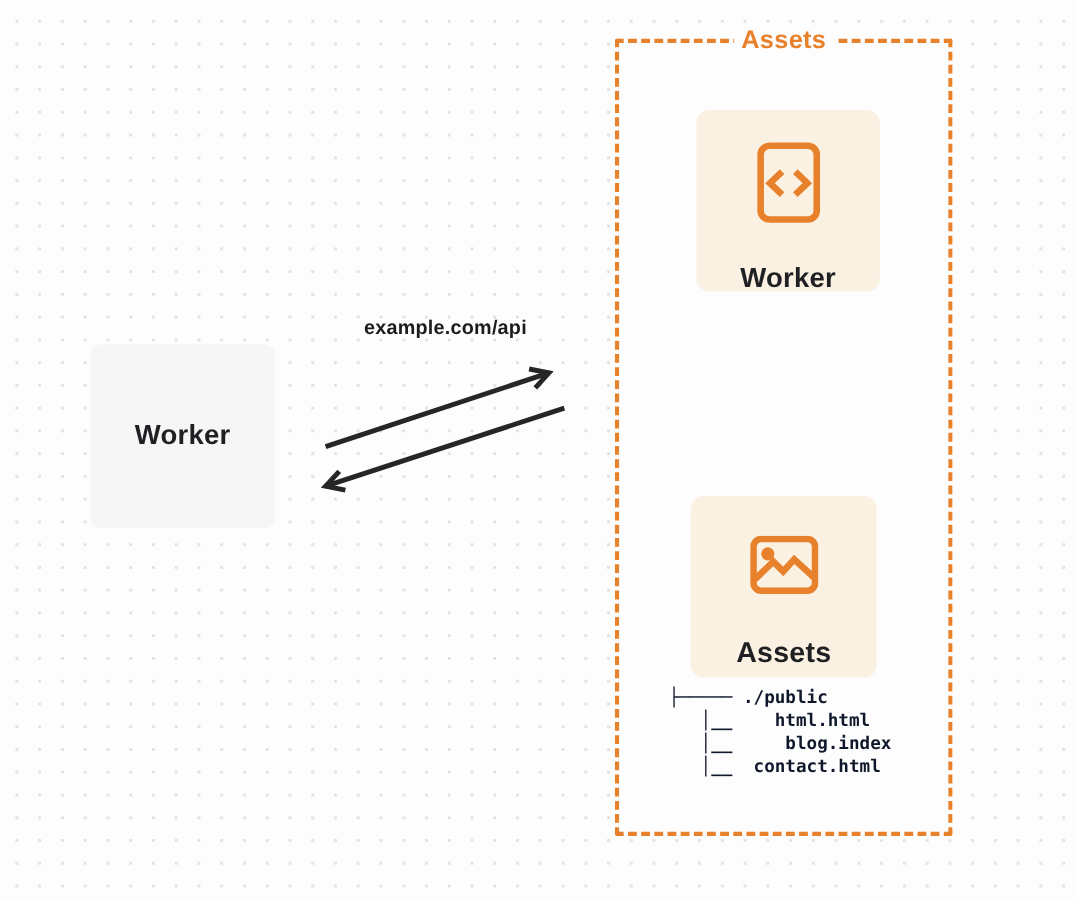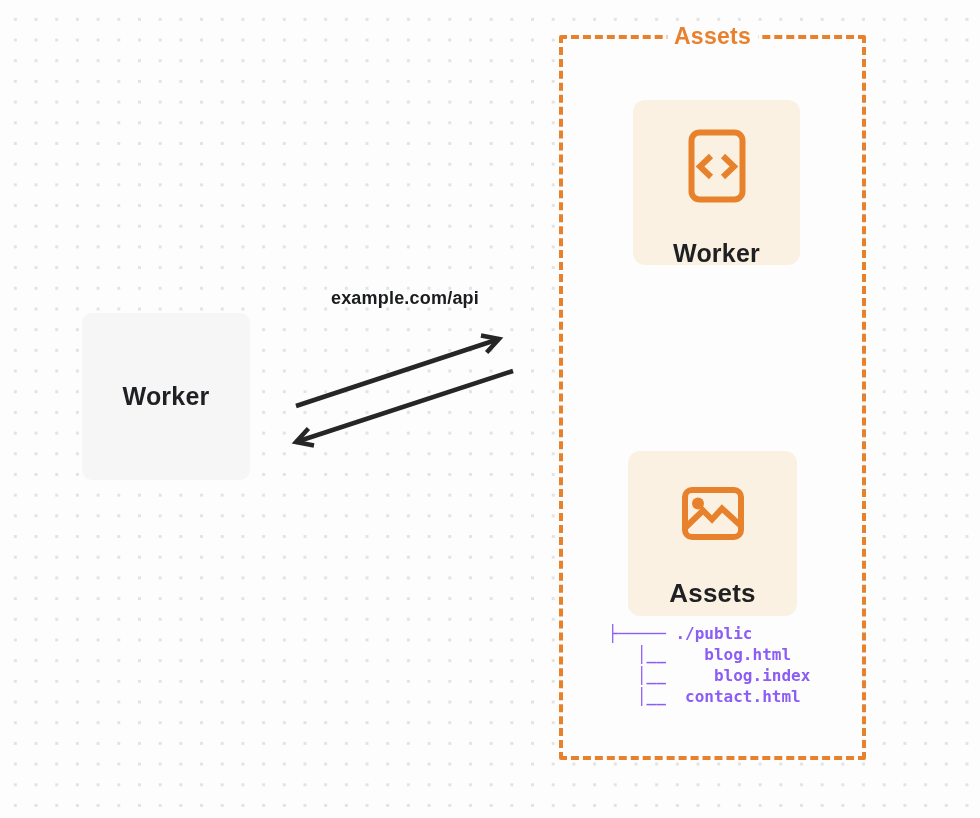--- a/index.html
+++ b/index.html
@@ -45,21 +45,21 @@
   .card-worker .icon-wrap{margin-top:29px;}
   .card-worker .node-label{margin-top:23px;}
   .card-assets{left:65px;top:412px;width:169px;height:165px;}
   .card-assets .icon-wrap{margin-top:36px;}
   .card-assets .node-label{margin-top:25px;font-size:26px;}
   .icon-wrap{line-height:0;}
   
   .file-tree{
     position:absolute;left:45px;top:584px;
     font-family:"DejaVu Sans Mono",monospace;
-    font-size:16px;font-weight:600;line-height:21px;color:#8b5cf6;
+    font-size:16px;font-weight:600;line-height:21px;color:#0f172a;
   }
   .tree-line{white-space:pre;}
   
   .arrow-layer{position:absolute;left:0;top:0;pointer-events:none;}
   .request-label{
     position:absolute;left:307px;top:288px;width:172px;text-align:right;
     font-weight:bold;font-size:18px;color:#1B1C1E;letter-spacing:.2px;
     white-space:nowrap;
   }
 </style>
@@ -104,19 +104,19 @@
           <rect x="3" y="3" width="56" height="47" rx="7" stroke="#E8812B" stroke-width="6"></rect>
           <circle cx="16" cy="16.5" r="6" fill="#E8812B"></circle>
           <polyline points="4,40 21,23.5 30,32.5 40,21.5 58,38" stroke="#E8812B" stroke-width="6" fill="none" stroke-linejoin="miter"></polyline>
         </svg>
       </span>
       <span class="node-label">Assets</span>
     </div>
 
     <div class="file-tree">
       <div class="tree-line">├───── ./public</div>
-      <div class="tree-line">   │__    blog.html</div>
+      <div class="tree-line">   │__    html.html</div>
       <div class="tree-line">   │__     blog.index</div>
       <div class="tree-line">   │__  contact.html</div>
     </div>
   </div>
 
 </div>
 
 </body></html>

